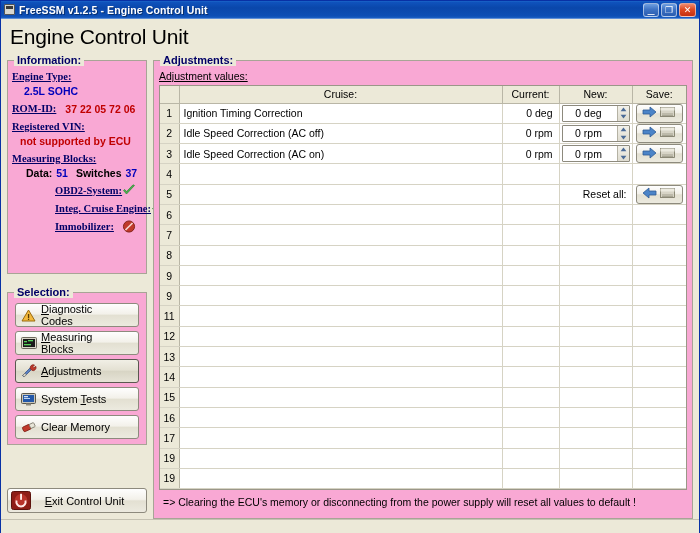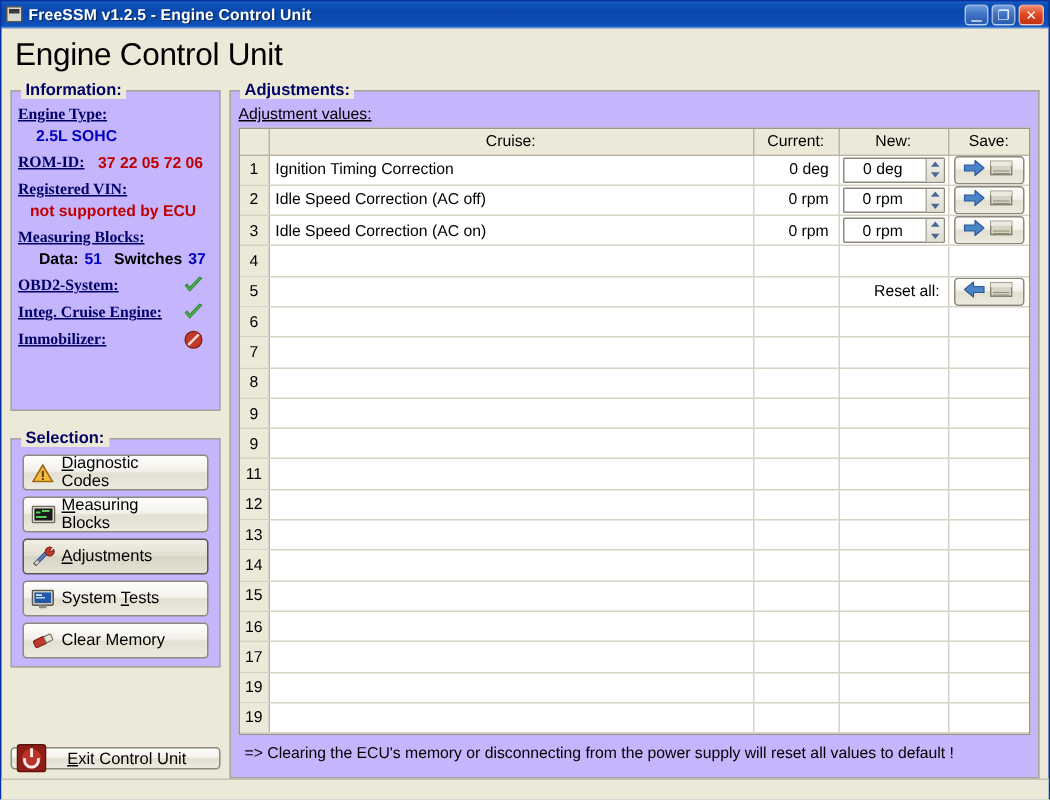--- a/index.html
+++ b/index.html
@@ -100,21 +100,21 @@
     display: flex;
     padding: 0 6px 0 6px;
     gap: 6px;
     min-height: 0;
   }
 
   
   .group {
     border: 1px solid #a8a496;
     position: relative;
-    background: #c4b5fd;
+    background: #f9a8d4;
   }
   .group-legend {
     position: absolute;
     top: -7px; left: 6px;
     background: #ece9d8;
     padding: 0 3px;
     font-weight: bold;
     font-size: 11px;
     color: #000066;
   }
@@ -153,21 +153,21 @@
     white-space: nowrap;
   }
   .info-val.blue { color: #0000bb; }
   .info-sub {
     padding-left: 12px;
     font-weight: bold;
     font-size: 10.5px;
     white-space: nowrap;
   }
   .spacer-xs { height: 4px; }
-  .info-row.right-pad { justify-content: space-between; padding-right: 6px; }
+  .info-row.right-pad { justify-content: space-between; padding-right: 6px; margin-left: 43px; }
 
   .icon-check {
     width: 14px; height: 13px; position: relative; display: inline-block;
   }
   .icon-check svg, .icon-deny svg { display: block; }
   .icon-deny { width: 14px; height: 13px; display: inline-block; }
 
   
   #sel-group {
     margin-top: 18px;
@@ -193,21 +193,21 @@
   .sel-btn .sicon {
     width: 17px; height: 15px; flex: none; margin-right: 4px;
     display: flex; align-items: center; justify-content: center;
   }
   .sel-btn .slabel { flex: 1; padding-right: 14px; }
   .sel-btn .slabel u { text-decoration: underline; }
 
   
   #exit-wrap { margin-top: auto; padding-bottom: 6px; }
   #exit-btn {
-    height: 15px;
+    height: 25px;
     display: flex; align-items: center;
     background: linear-gradient(to bottom, #fefefe 0%, #f3f1ea 45%, #e3e0d2 52%, #eceadf 100%);
     border: 1px solid #8d8a7d;
     border-radius: 3px;
     cursor: default;
     padding-left: 3px;
   }
   #exit-btn .eicon { width: 20px; height: 19px; flex: none; margin-right: 2px; }
   #exit-btn .elabel { flex: 1; text-align: center; padding-right: 10px; font-size: 11px; }
 

